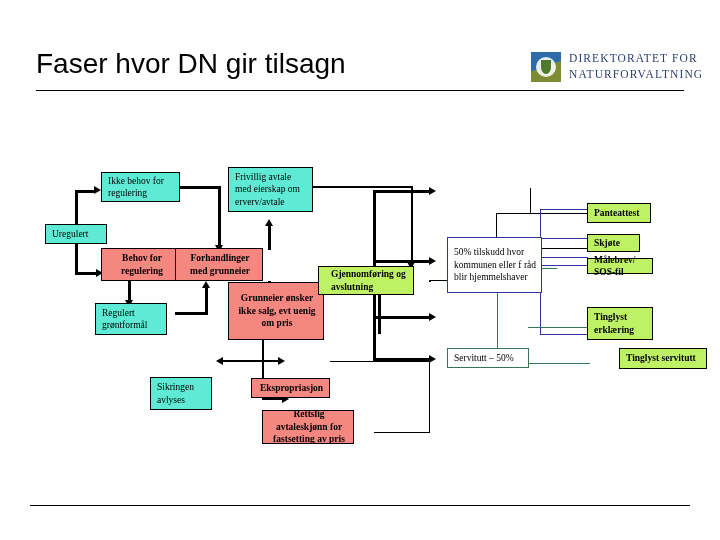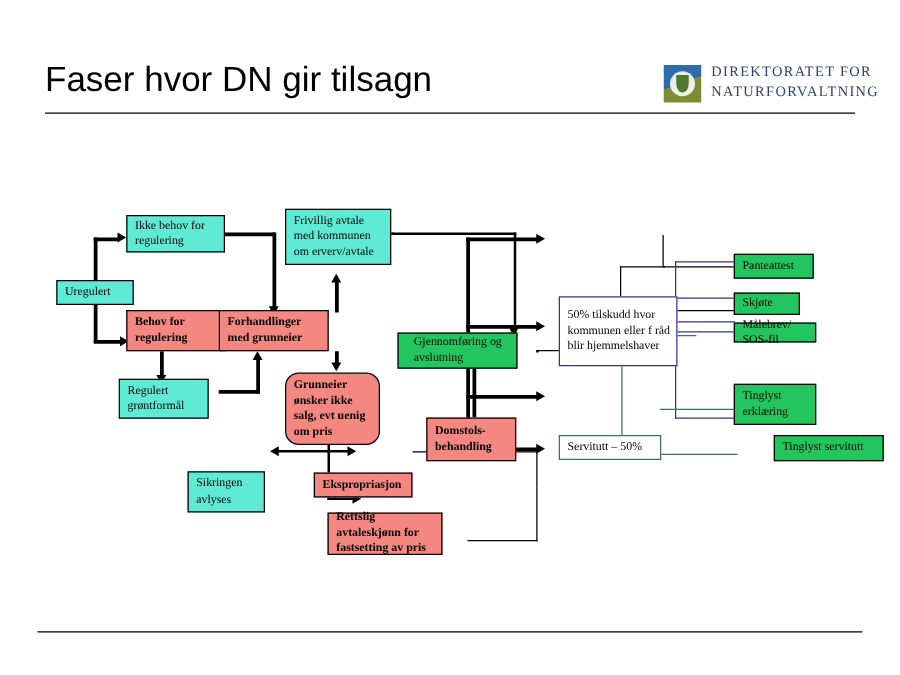--- a/index.html
+++ b/index.html
@@ -97,22 +97,22 @@
     display: flex;
     align-items: center;
     font-family: "Liberation Serif", serif;
     font-size: 9.5px;
     line-height: 12.5px;
     color: #000000;
     padding: 3px 4px 3px 6px;
   }
   .node .lbl { display: block; width: 100%; }
   .node.white  { background: #5eead4; border: 1px solid #000000; }
-  .node.pink   { background: #f4877f; border: 1px solid #000000; font-weight: bold; }
-  .node.cyan   { background: #22c55e; border: 1px solid #000000; font-weight: normal; }
+  .node.pink   { background: #f4877f; border: 1px solid #000000; font-weight: bold; text-align: center; }
+  .node.cyan   { background: #bef264; border: 1px solid #000000; font-weight: bold; }
   .node.blue-b { background: #ffffff; border: 1px solid #333399; }
   .node.green-b{ background: #ffffff; border: 1px solid #337755; }
 
   
   .seg {
     position: absolute;
     background: #000000;
   }
   .seg.thin  { background: #000000; }
   .seg.navy  { background: #333399; }
@@ -261,50 +261,47 @@
 
   <div class="node pink" style="left:101px; top:248px; width:80px; height:33px;">
     <span class="lbl">Behov for regulering</span>
   </div>
 
   <div class="node white" style="left:95px; top:303px; width:72px; height:32px;">
     <span class="lbl">Regulert grøntformål</span>
   </div>
 
   <div class="node white" style="left:228px; top:167px; width:85px; height:45px;">
-    <span class="lbl">Frivillig avtale med kommunen om erverv/avtale</span>
+    <span class="lbl">Frivillig avtale med eierskap om erverv/avtale</span>
   </div>
 
   <div class="node pink" style="left:175px; top:248px; width:88px; height:33px;">
     <span class="lbl">Forhandlinger med grunneier</span>
   </div>
 
-  <div class="node pink" style="left:228px; top:298px; width:76px; height:58px;border-radius:11px;">
+  <div class="node pink" style="left:228px; top:282px; width:96px; height:58px;">
     <span class="lbl">Grunneier ønsker ikke salg, evt uenig om pris</span>
   </div>
 
   <div class="node white" style="left:150px; top:377px; width:62px; height:33px;">
     <span class="lbl">Sikringen avlyses</span>
   </div>
 
   <div class="node pink" style="left:251px; top:378px; width:79px; height:20px;">
     <span class="lbl">Ekspropriasjon</span>
   </div>
 
   <div class="node pink" style="left:262px; top:410px; width:92px; height:34px;">
     <span class="lbl">Rettslig avtaleskjønn for fastsetting av pris</span>
   </div>
 
   <div class="node cyan" style="left:318px; top:266px; width:96px; height:29px;padding-left:12px;">
     <span class="lbl">Gjennomføring og avslutning</span>
   </div>
 
-  <div class="node pink" style="left:341px; top:334px; width:72px; height:35px;">
-    <span class="lbl">Domstols- behandling</span>
-  </div>
 
 
   <div class="node blue-b" style="left:447px; top:237px; width:95px; height:56px;justify-content:center;">
     <span class="lbl">50% tilskudd hvor kommunen eller f råd blir hjemmelshaver</span>
   </div>
 
 
   <div class="node green-b" style="left:447px; top:348px; width:82px; height:20px;">
     <span class="lbl">Servitutt – 50%</span>
   </div>

